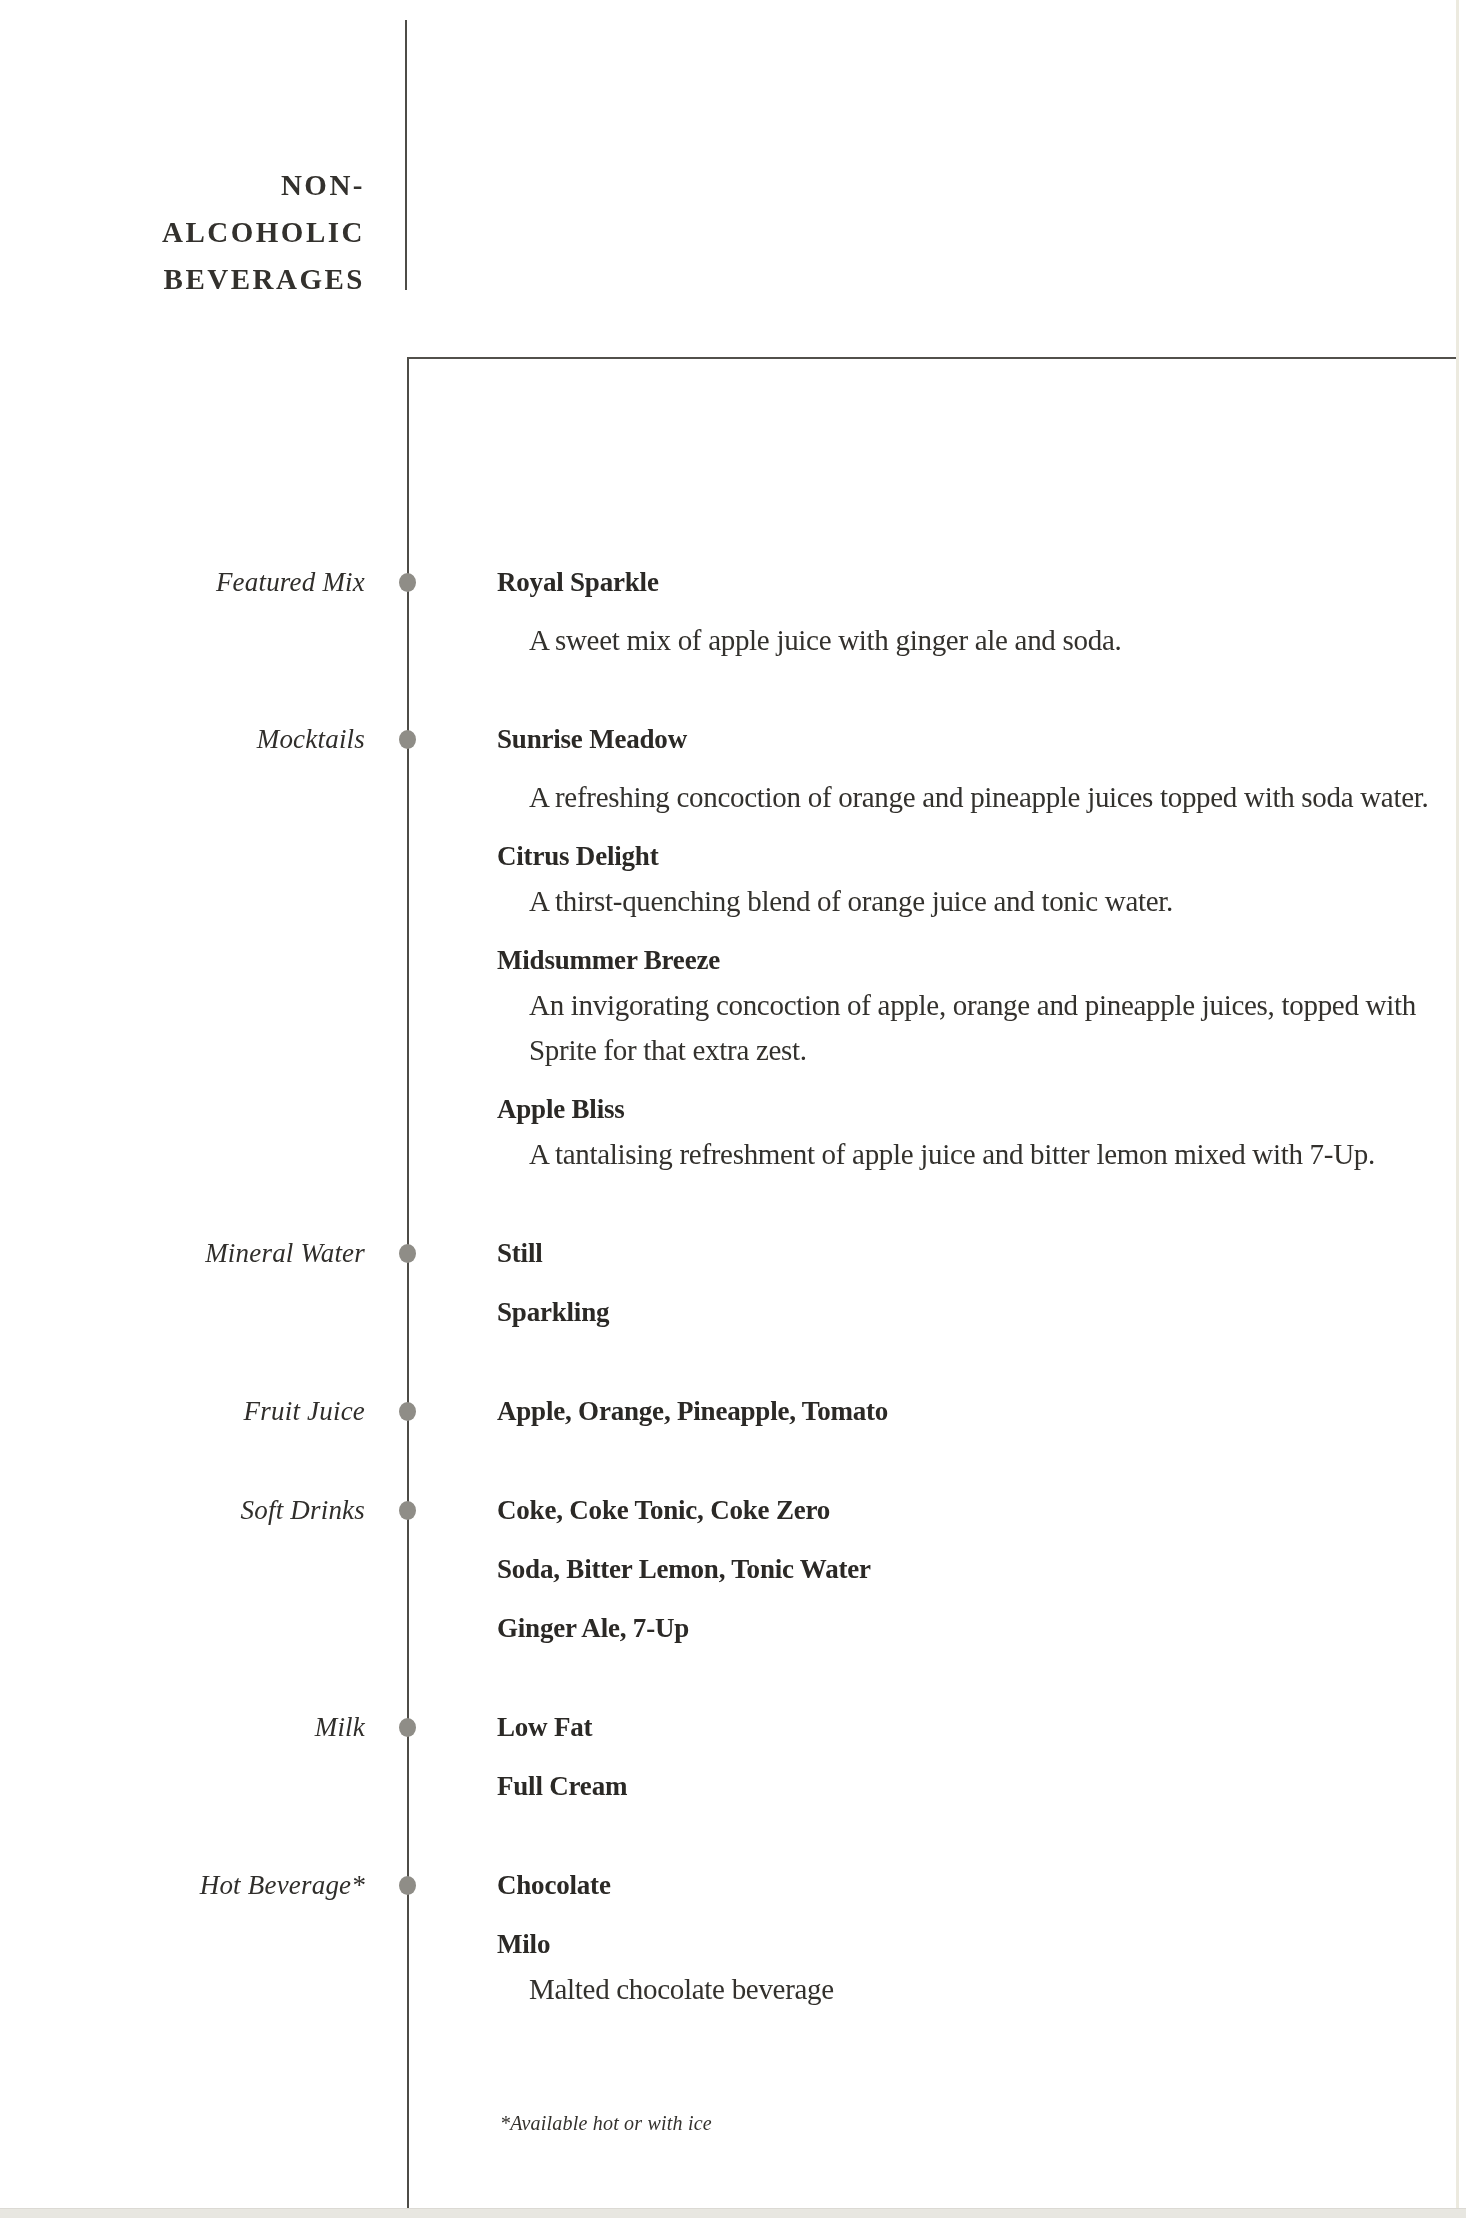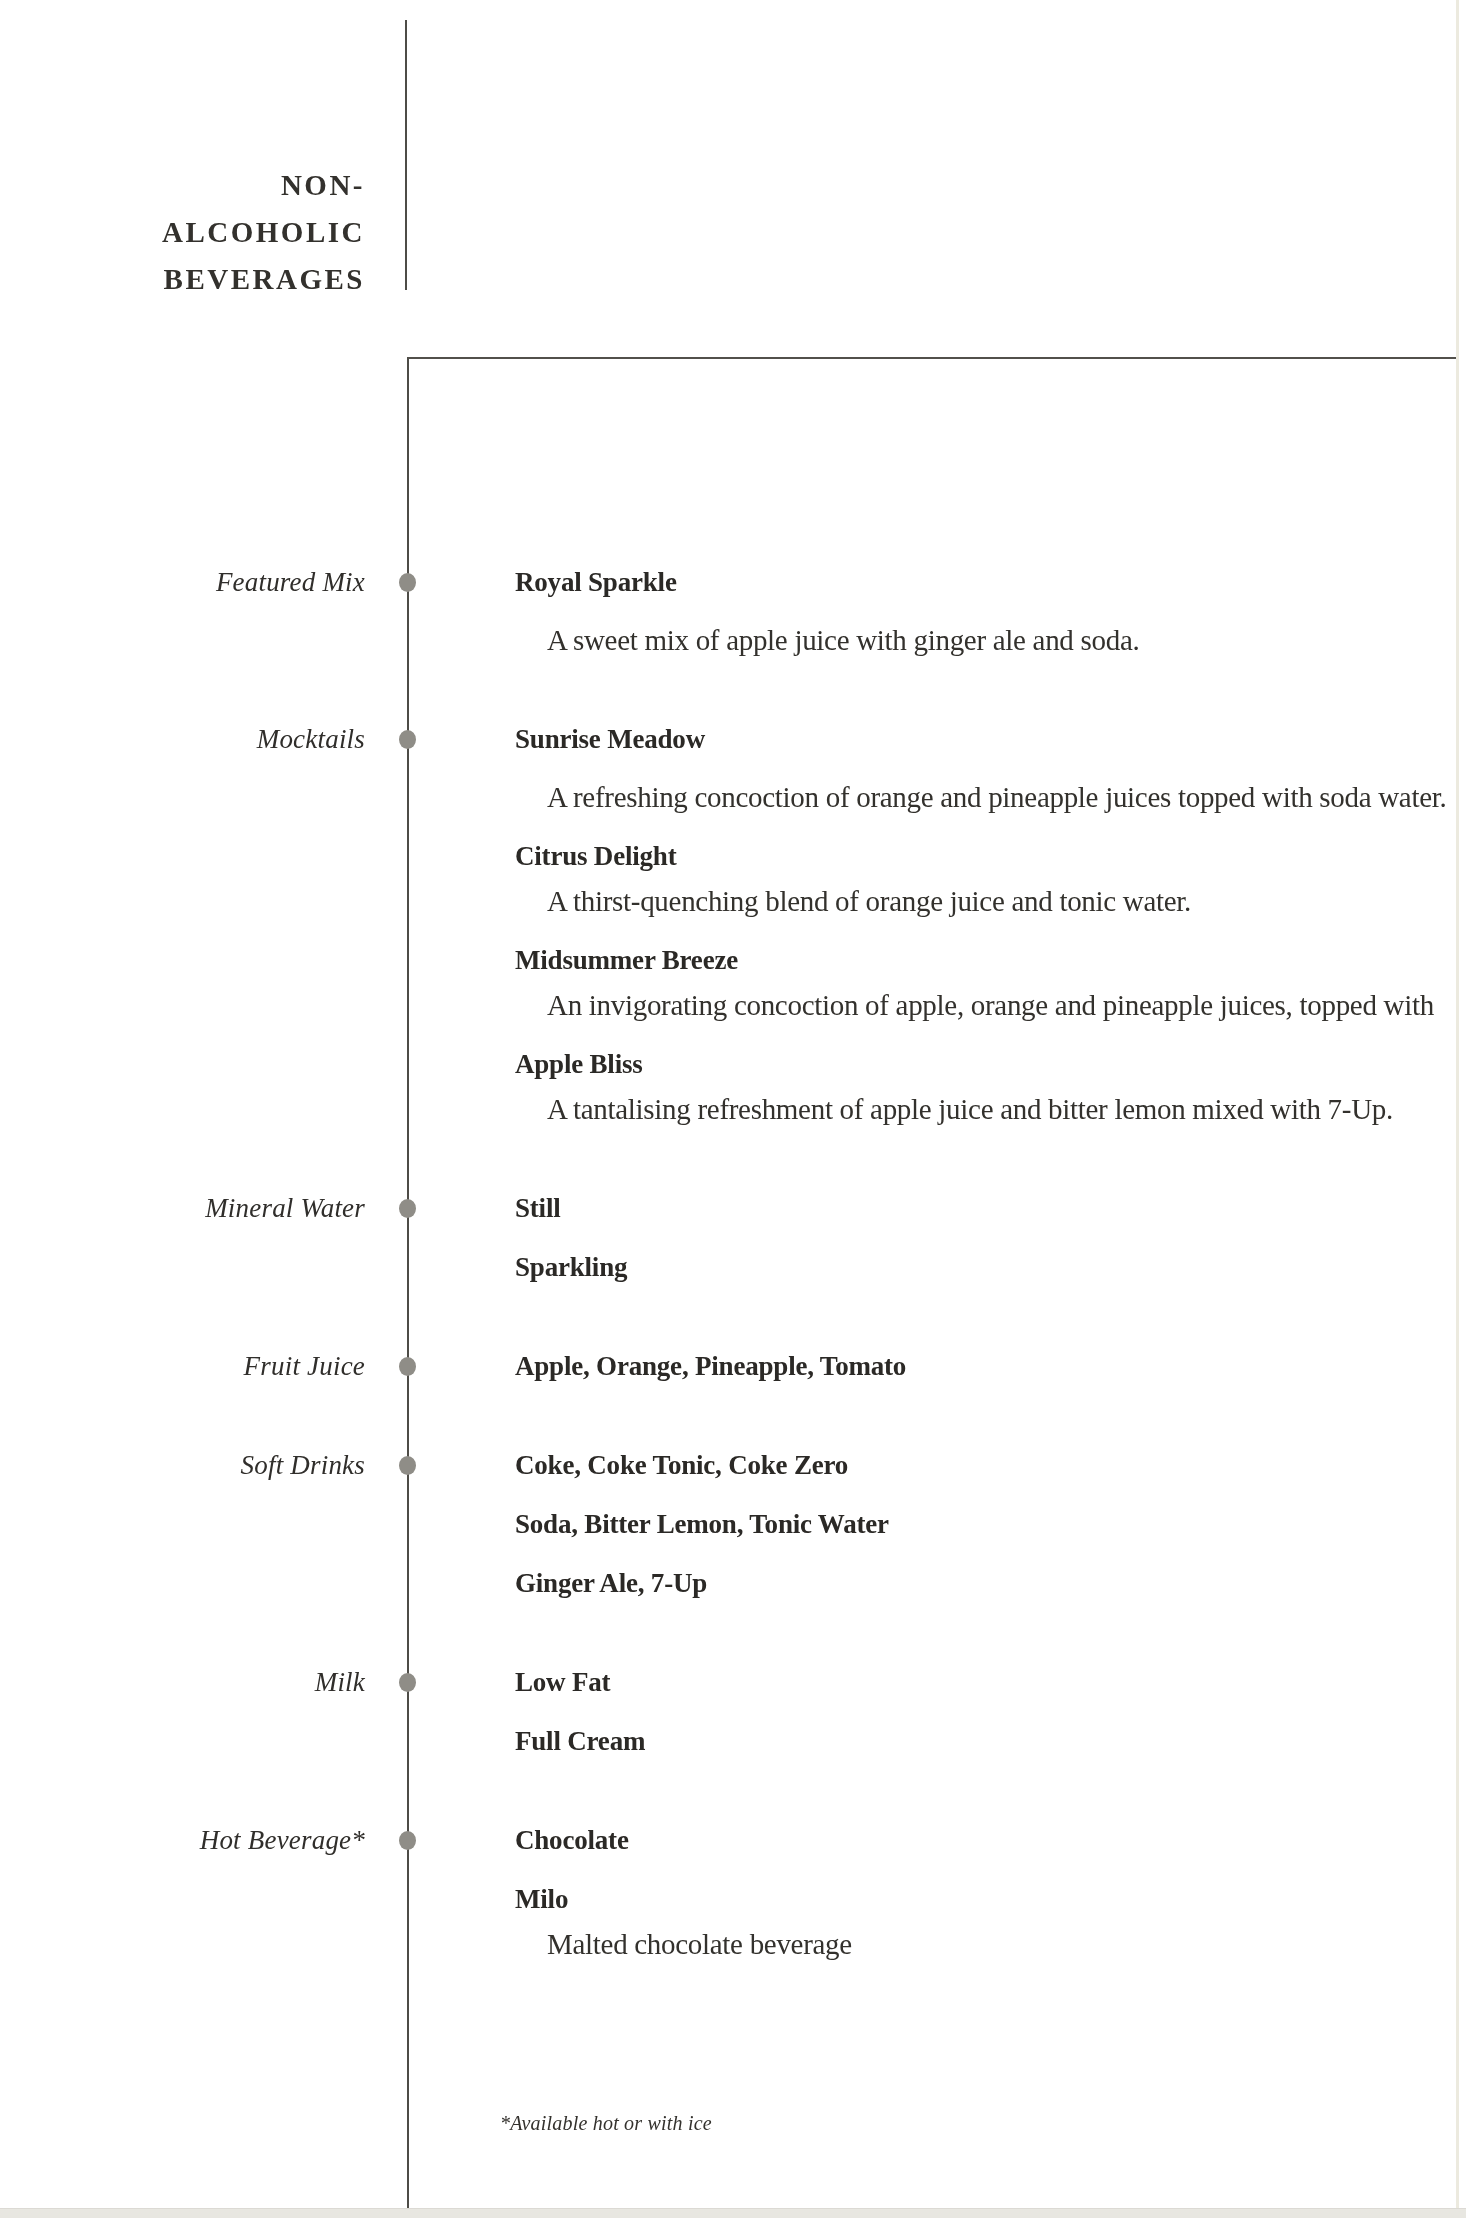--- a/index.html
+++ b/index.html
@@ -35,21 +35,21 @@
     background:#e8e7e1;border-top:1px solid #dcdad4;
   }
   .page-title{
     position:absolute;left:120px;top:162px;width:245px;
     text-align:right;
     font-size:29px;font-weight:600;
     letter-spacing:2.5px;line-height:47px;
     color:#33312d;
   }
   .sections{position:absolute;left:0;top:357px;width:1466px;}
-  .menu-section{position:relative;display:flex;margin-top:54px;gap:18px;}
+  .menu-section{position:relative;display:flex;margin-top:54px;}
   .menu-section.first{margin-top:203px;}
   .label-col{width:365px;flex:none;text-align:right;}
   .section-label{
     font-style:italic;font-size:27px;line-height:45px;
     letter-spacing:0.2px;color:#302e2b;white-space:nowrap;
   }
   .bullet-dot{
     position:absolute;left:399px;top:13px;
     width:17px;height:19px;border-radius:50%;
     background:#8f8d87;
@@ -120,20 +120,21 @@
           <div class="menu-item">
             <div class="item-name">Citrus Delight</div>
             <div class="item-desc">
               <div class="desc-line">A thirst-quenching blend of orange juice and tonic water.</div>
             </div>
           </div>
           <div class="menu-item">
             <div class="item-name">Midsummer Breeze</div>
             <div class="item-desc">
               <div class="desc-line">An invigorating concoction of apple, orange and pineapple juices, topped with</div>
+              <div class="desc-line">Sprite for that extra zest.</div>
             </div>
           </div>
           <div class="menu-item">
             <div class="item-name">Apple Bliss</div>
             <div class="item-desc">
               <div class="desc-line">A tantalising refreshment of apple juice and bitter lemon mixed with 7-Up.</div>
             </div>
           </div>
         </div>
   </section>

